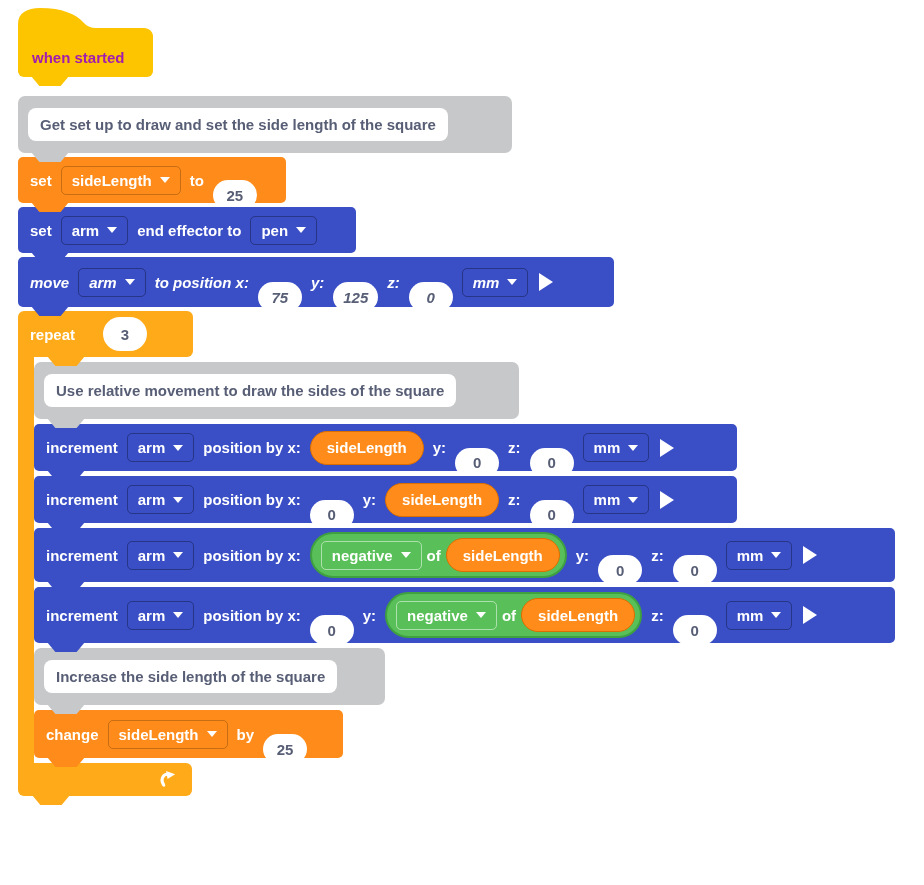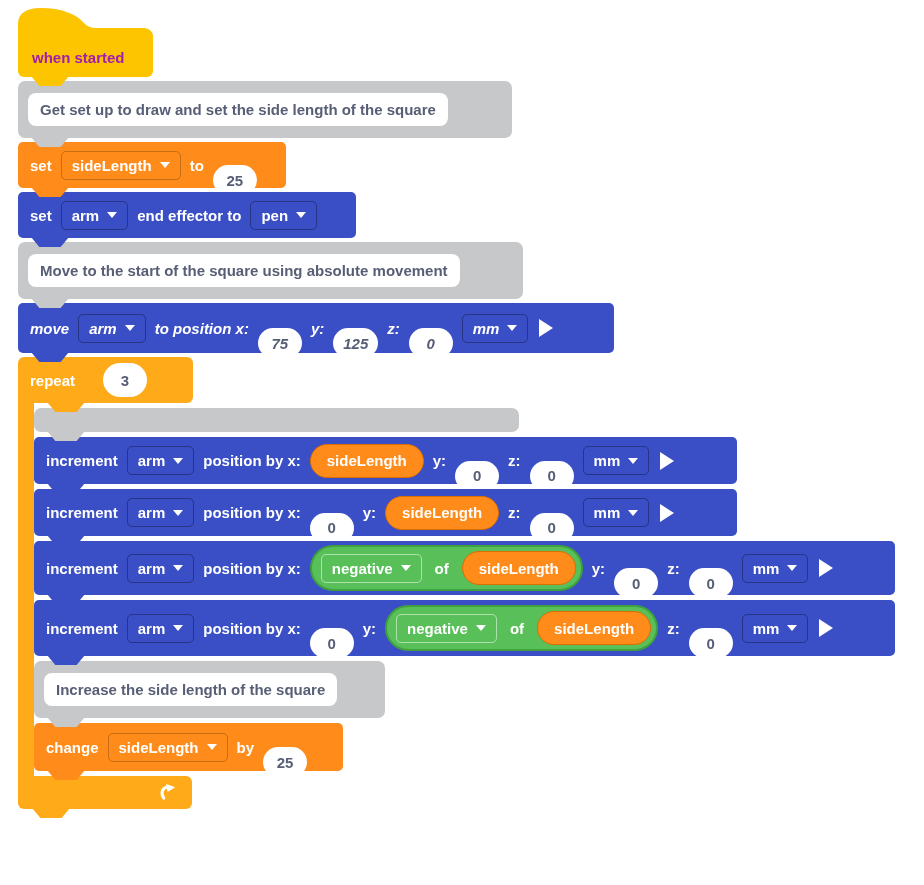--- a/index.html
+++ b/index.html
@@ -33,21 +33,21 @@
                  font-size:15px;white-space:nowrap;display:inline-block;}
 
   
   .oval{background:#fff;color:#575E75;height:30px;min-width:44px;border-radius:999px;
         display:inline-flex;align-items:center;justify-content:center;padding:0 10px;
         font-size:15px;box-sizing:border-box;margin-top:30px;}
   .var-oval{background:#FF8C1A;border:1px solid #DB6E00;height:34px;border-radius:999px;
             display:inline-flex;align-items:center;justify-content:center;padding:0 16px;
             color:#fff;font-size:15px;box-sizing:border-box;}
   .green-oval{background:#59C059;border:2px solid #3FA03F;border-radius:999px;
-              display:inline-flex;align-items:center;gap:13px;padding:4px 5px 4px 9px;}
+              display:inline-flex;align-items:center;gap:5px;padding:4px 5px 4px 9px;}
 
   
   .dd{display:inline-flex;align-items:center;gap:8px;border-radius:5px;padding:5px 10px;
       font-size:15px;color:#fff;box-sizing:border-box;}
   .dd-on-blue{border:1px solid rgba(0,0,0,0.32);}
   .dd-on-orange{border:1px solid rgba(0,0,0,0.22);}
   .dd-on-green{border:1px solid rgba(255,255,255,0.5);}
   .caret{width:0;height:0;border-left:5px solid transparent;border-right:5px solid transparent;
          border-top:6px solid #fff;display:inline-block;}
 
@@ -79,21 +79,21 @@
   <div class="hat">
     <svg width="135" height="33" viewBox="0 0 135 33">
       <path d="M0 33 L0 16 C0 5 9 0 22 0 C44 0 58 6 66 15 C69 18.5 73 20 78 20 L126 20 C131 20 135 24 135 28 L135 33 Z" fill="#FDC400"></path>
     </svg>
     <div class="hat-body">
       <span class="lbl">when started</span>
     </div>
     <span class="tab tab-gold"></span>
   </div>
 
-  <div class="comment" style="width:494px;">
+  <div class="comment" style="width:494px;margin-top:15px;">
     <span class="comment-inner">Get set up to draw and set the side length of the square</span>
     <span class="tab tab-gray"></span>
   </div>
 
   <div class="block blk-var" style="width:268px;height:46px;">
     <span class="lbl">set</span>
     <span class="dd dd-on-orange">
       <span>sideLength</span>
       <span class="caret"></span>
     </span>
@@ -109,24 +109,20 @@
       <span class="caret"></span>
     </span>
     <span class="lbl">end effector to</span>
     <span class="dd dd-on-blue">
       <span>pen</span>
       <span class="caret"></span>
     </span>
     <span class="tab tab-blue"></span>
   </div>
 
-  <div class="comment" style="width:505px;">
-    <span class="comment-inner">Move to the start of the square using absolute movement</span>
-    <span class="tab tab-gray"></span>
-  </div>
 
   <div class="block blk-blue" style="width:596px;height:50px;font-style:italic;">
     <span class="lbl">move</span>
     <span class="dd dd-on-blue">
       <span>arm</span>
       <span class="caret"></span>
     </span>
     <span class="lbl">to position x:</span>
     <span class="oval">75</span>
     <span class="lbl">y:</span>
@@ -144,20 +140,21 @@
   <div>
     <div class="c-header">
       <span class="lbl">repeat</span>
       <span class="repeat-oval">3</span>
       <span class="tab tab-control tab-indent"></span>
     </div>
 
     <div class="c-body">
 
       <div class="comment" style="width:485px;">
+        <span class="comment-inner">Use relative movement to draw the sides of the square</span>
         <span class="tab tab-gray"></span>
       </div>
 
       <div class="block blk-blue" style="width:703px;height:47px;">
         <span class="lbl">increment</span>
         <span class="dd dd-on-blue">
           <span>arm</span>
           <span class="caret"></span>
         </span>
         <span class="lbl">position by x:</span>

